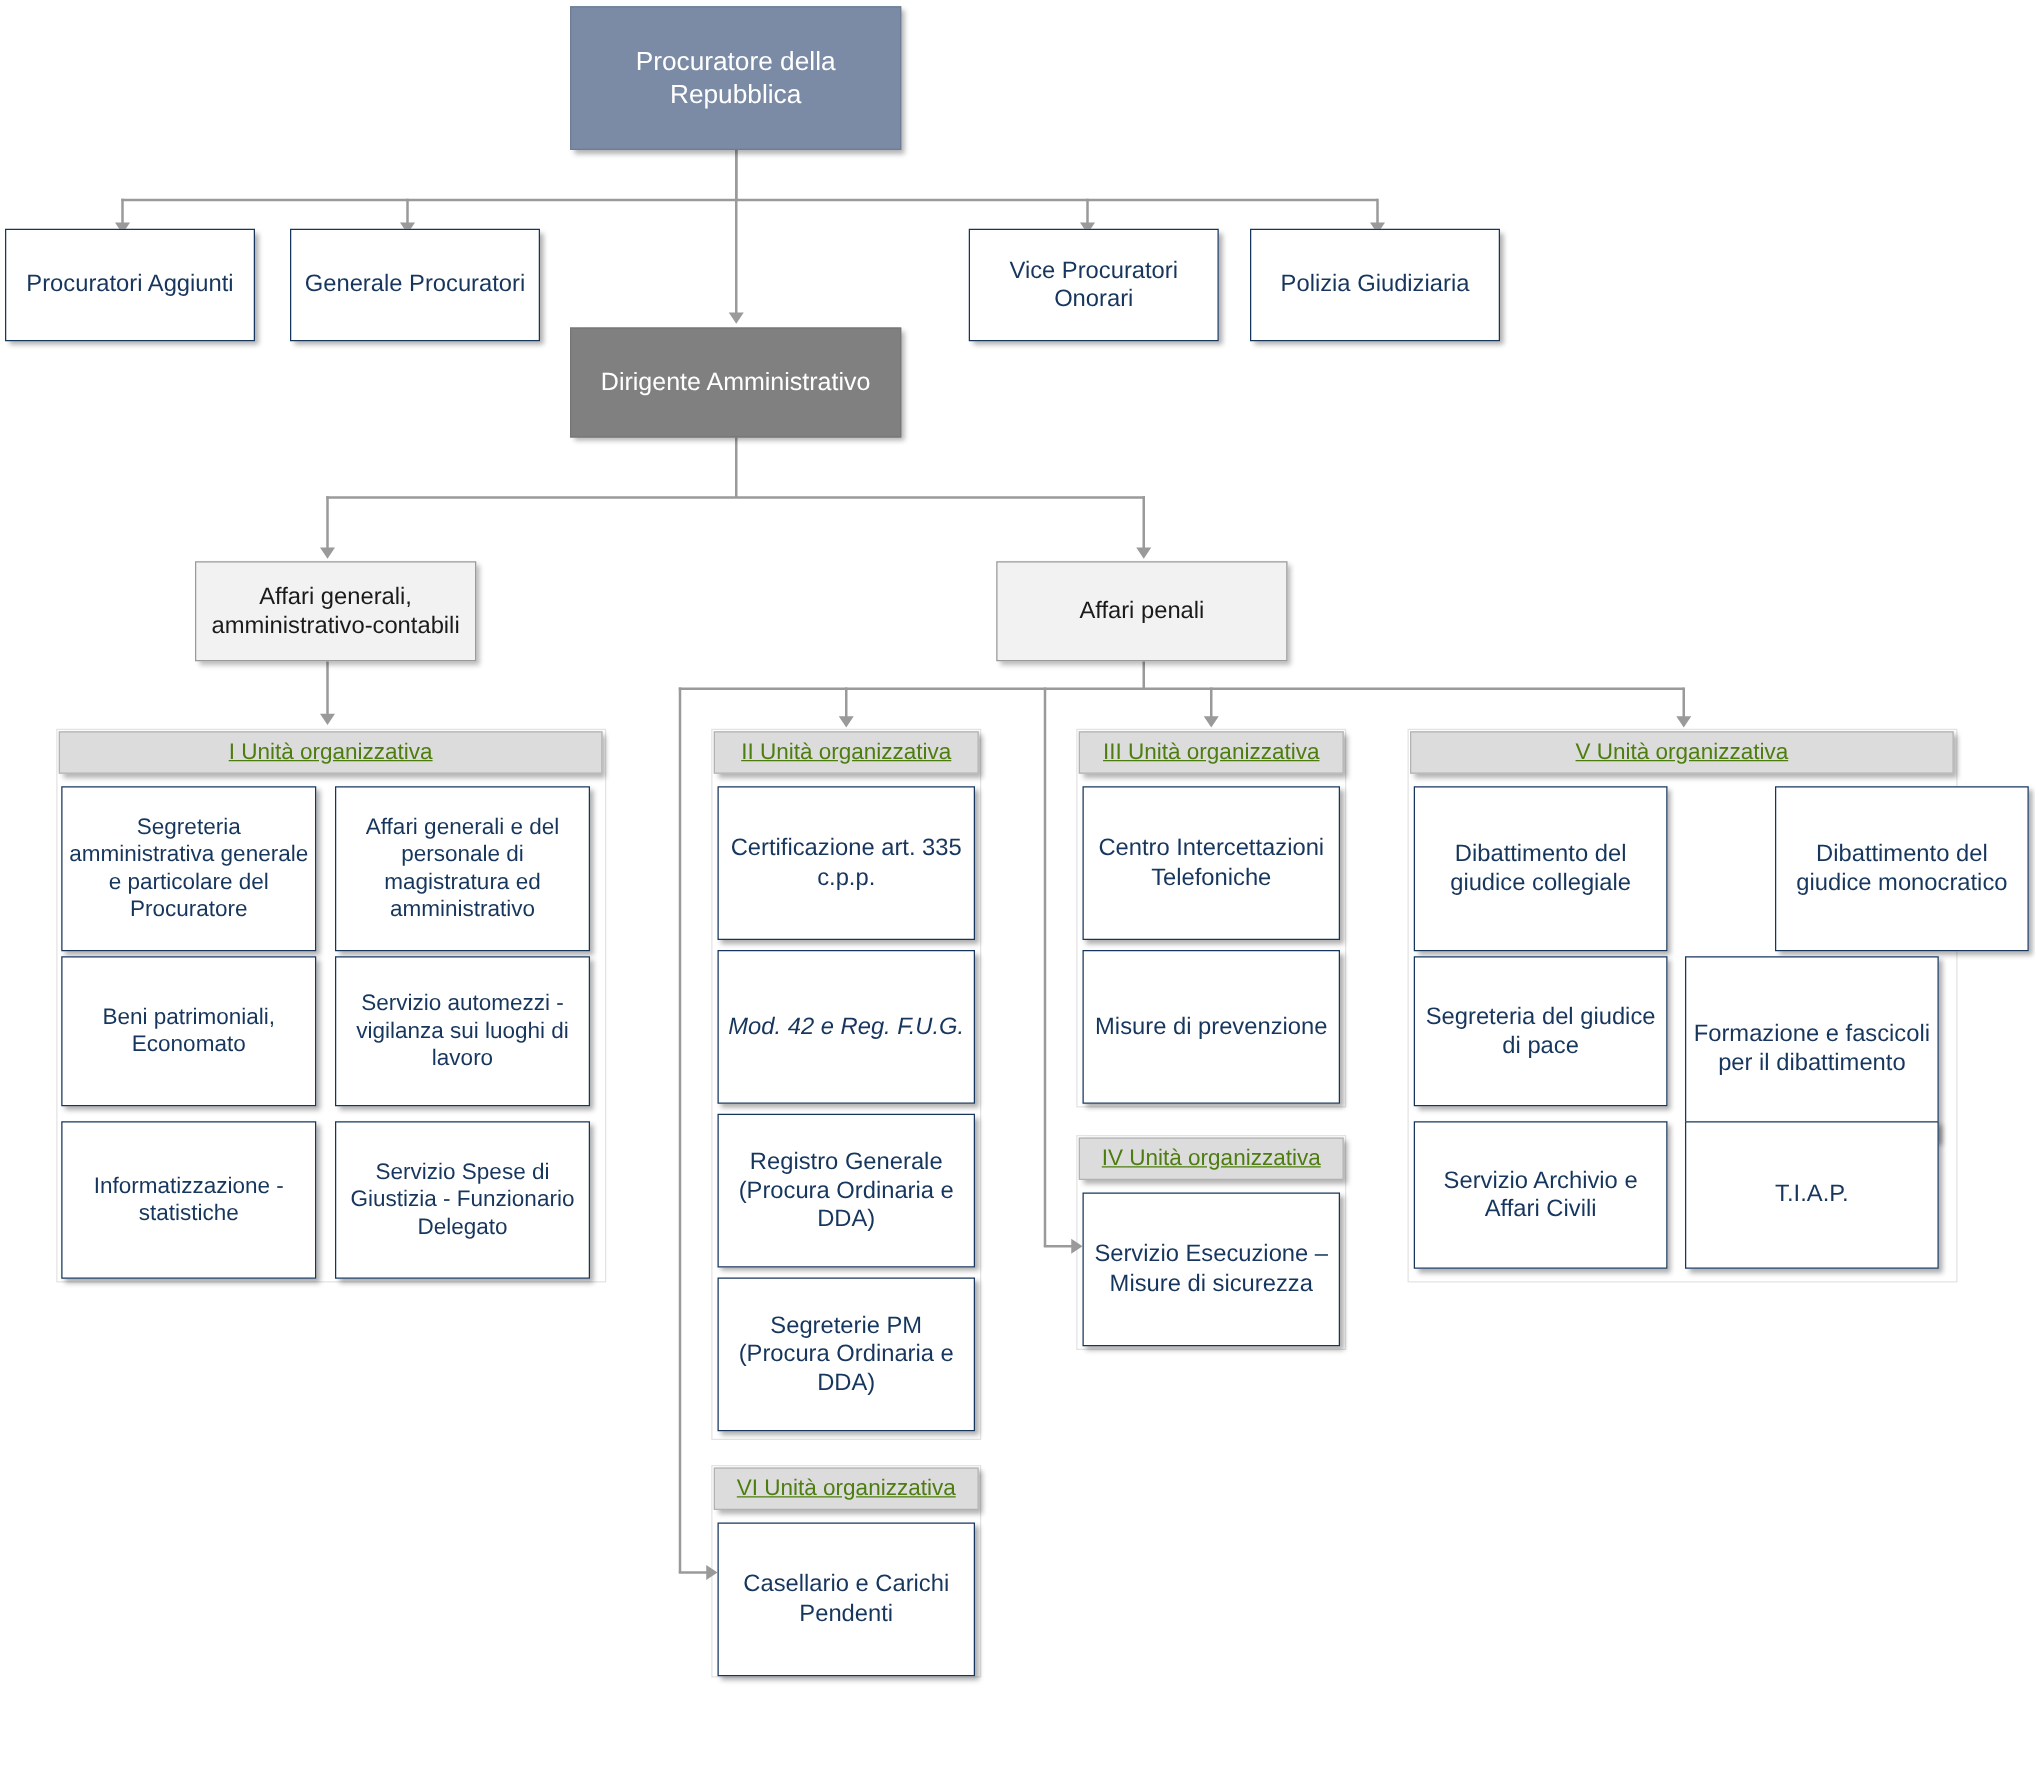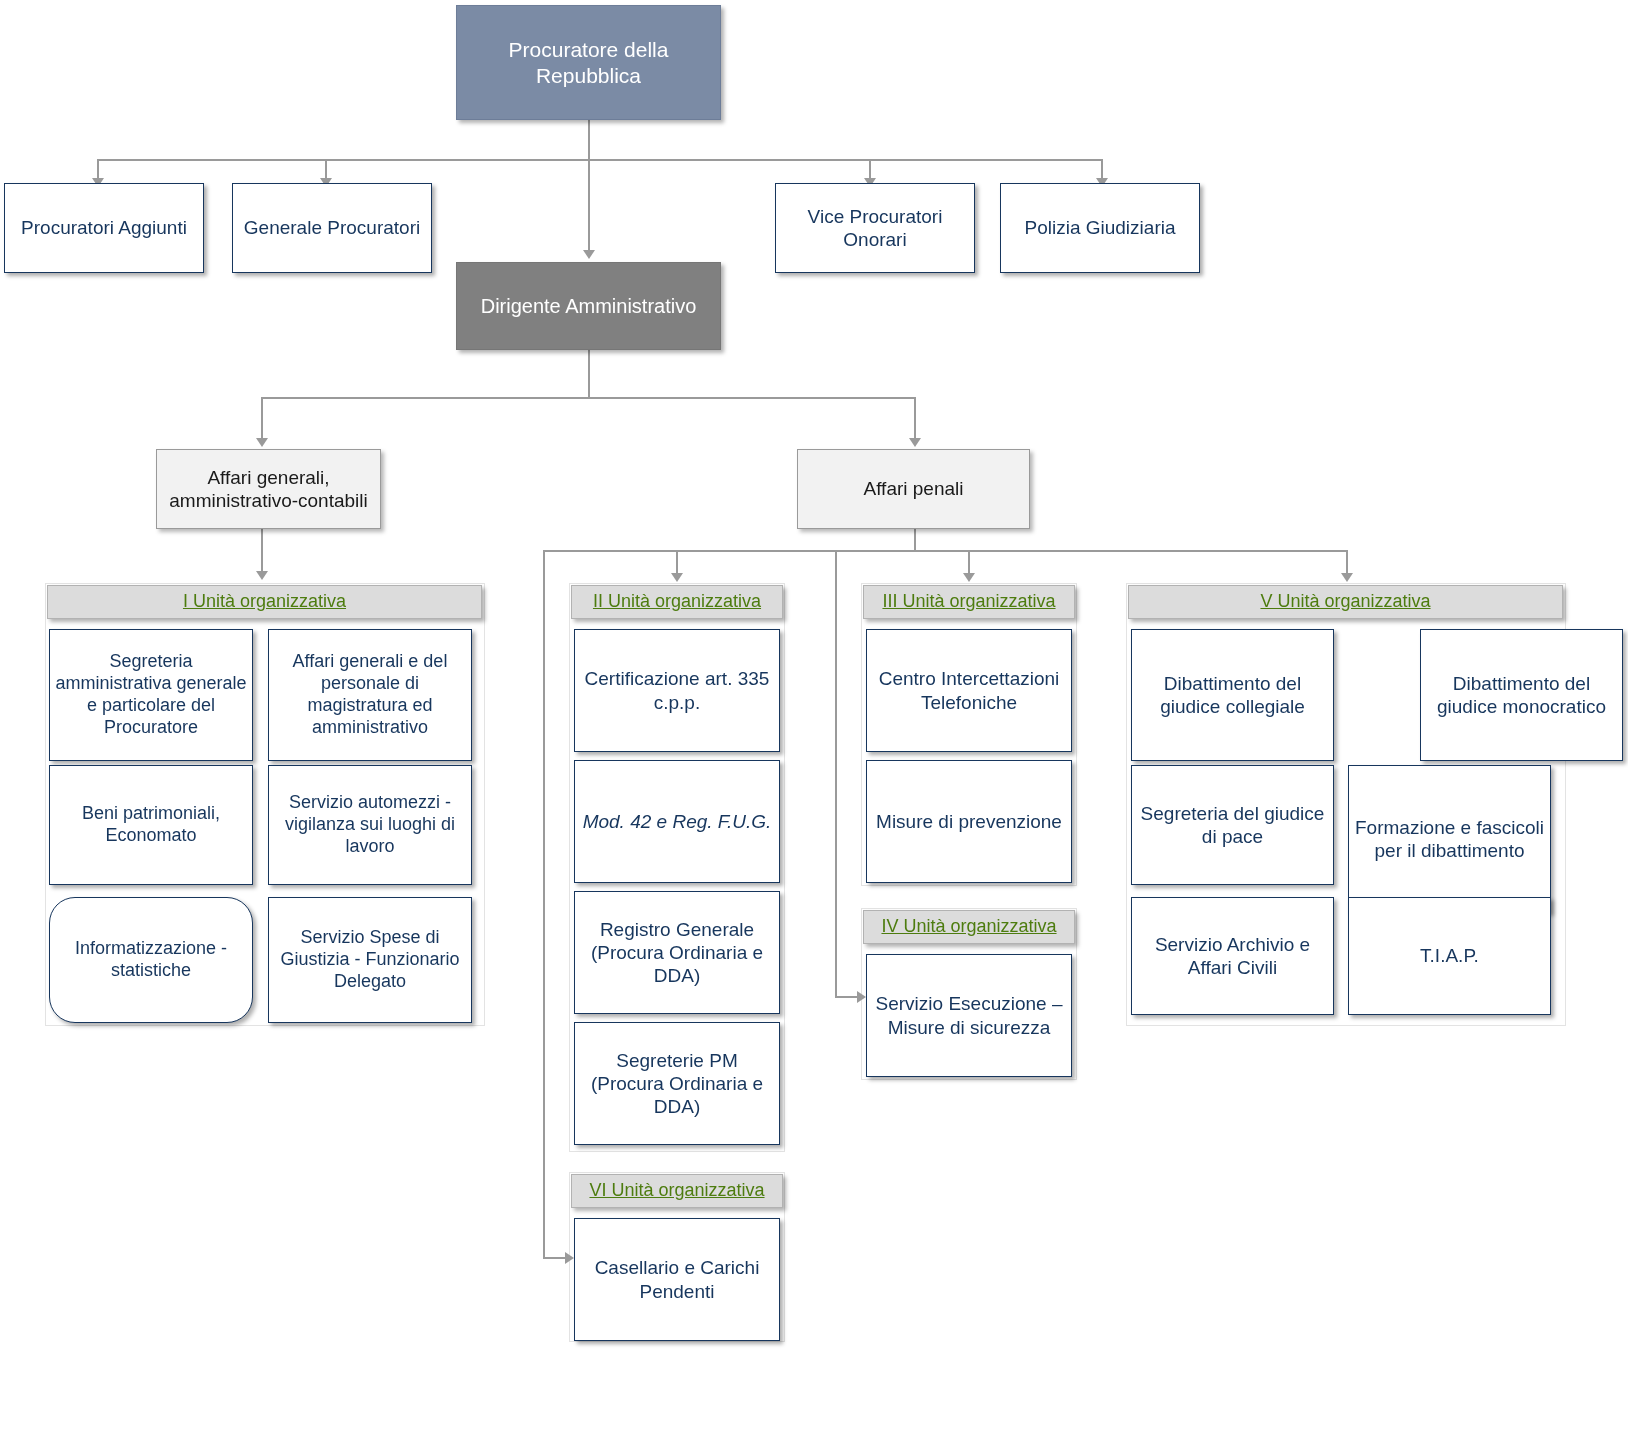--- a/index.html
+++ b/index.html
@@ -188,21 +188,21 @@
   </div>
   <div class="box leaf small" style="left:268px;top:629px;width:204px;height:132px;">
     <span>Affari generali e del personale di magistratura ed amministrativo</span>
   </div>
   <div class="box leaf small" style="left:49px;top:765px;width:204px;height:120px;">
     <span>Beni patrimoniali, Economato</span>
   </div>
   <div class="box leaf small" style="left:268px;top:765px;width:204px;height:120px;">
     <span>Servizio automezzi - vigilanza sui luoghi di lavoro</span>
   </div>
-  <div class="box leaf small" style="left:49px;top:897px;width:204px;height:126px;border-radius:26px;">
+  <div class="box leaf small" style="left:49px;top:897px;width:204px;height:126px;">
     <span>Informatizzazione - statistiche</span>
   </div>
   <div class="box leaf small" style="left:268px;top:897px;width:204px;height:126px;">
     <span>Servizio Spese di Giustizia - Funzionario Delegato</span>
   </div>
 
   <div class="box unit-header" style="left:571px;top:585px;width:212px;height:34px;">
     <span>II Unità organizzativa</span>
   </div>
   <div class="box leaf" style="left:574px;top:629px;width:206px;height:123px;">

